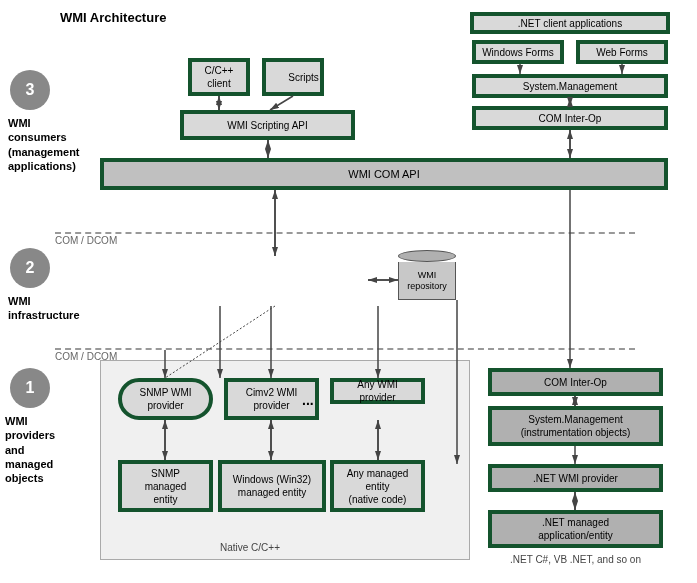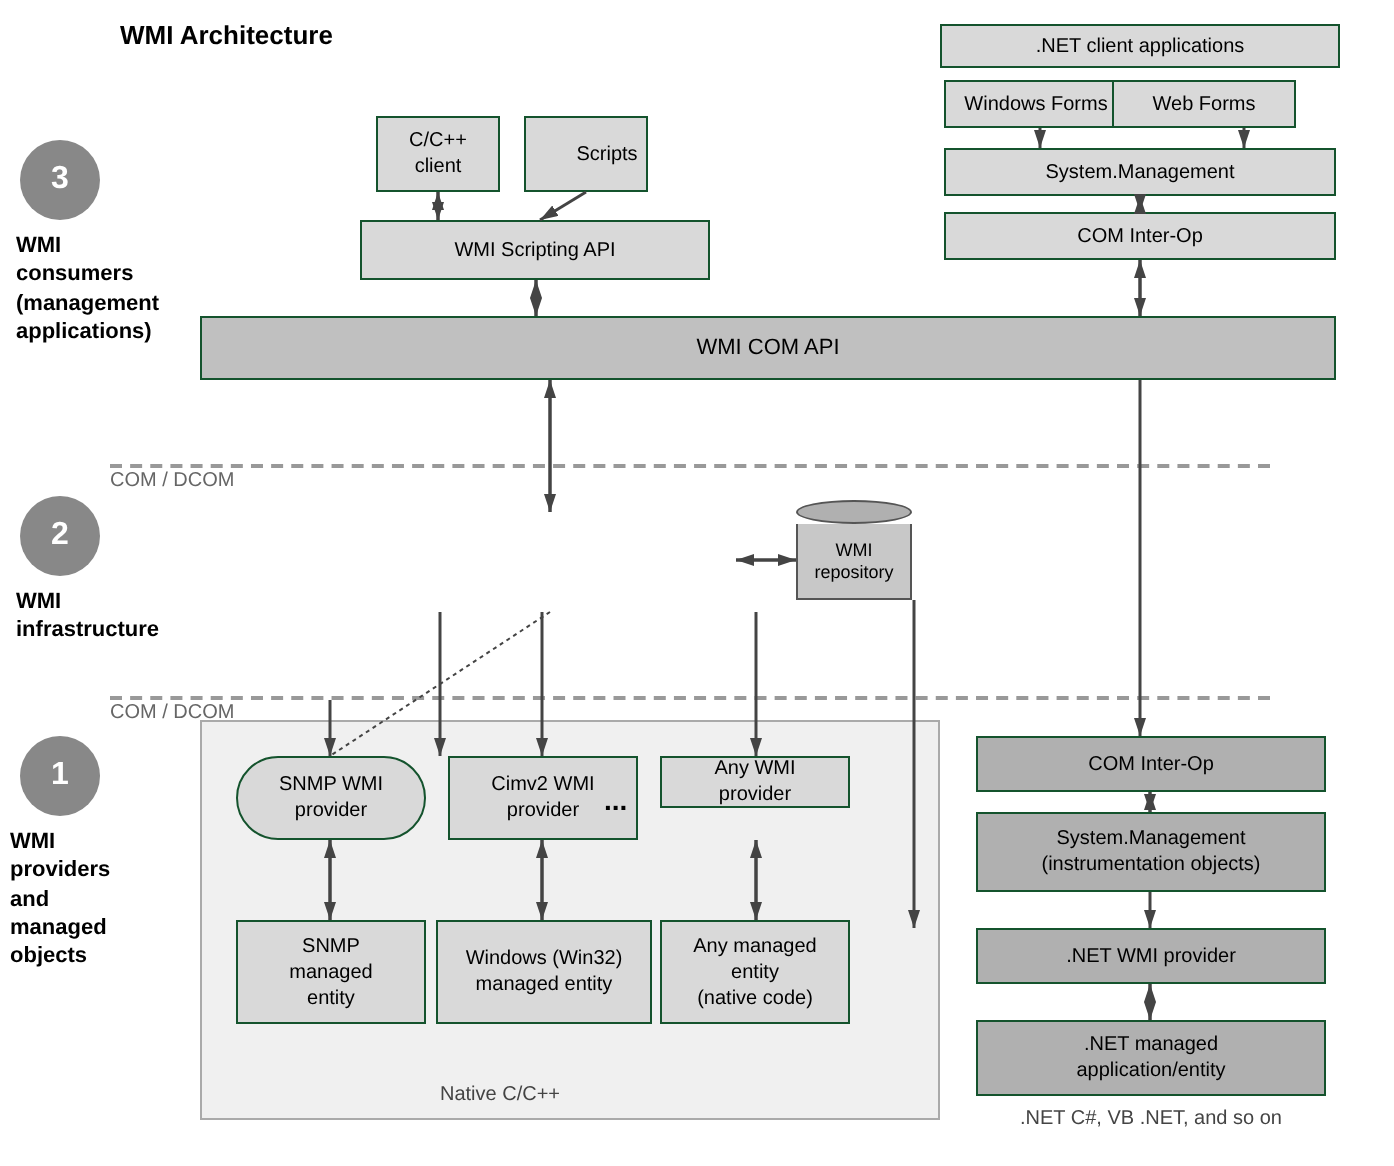--- a/index.html
+++ b/index.html
@@ -46,21 +46,21 @@
     .layer-label {
       position: absolute;
       font-weight: bold;
       font-size: 11px;
       line-height: 1.3;
     }
 
     
     .box {
       position: absolute;
-      border: 1px solid #14532d;
+      border: 4px solid #14532d;
       background: #d9d9d9;
       display: flex;
       align-items: center;
       justify-content: center;
       text-align: center;
       font-size: 10px;
       line-height: 1.3;
       padding: 3px;
     }
 
@@ -152,21 +152,21 @@
 
   <div class="divider" style="top:232px;"></div>
   <div class="divider-label" style="top:235px;">COM / DCOM</div>
 
   <div class="divider" style="top:348px;"></div>
   <div class="divider-label" style="top:351px;">COM / DCOM</div>
 
   <div class="box" style="top:12px;left:470px;width:200px;height:22px;font-size:10px;">.NET client applications</div>
 
   <div class="box" style="top:40px;left:472px;width:92px;height:24px;">Windows Forms</div>
-  <div class="box" style="top:40px;left:556px;width:92px;height:24px;">Web Forms</div>
+  <div class="box" style="top:40px;left:576px;width:92px;height:24px;">Web Forms</div>
 
   <div class="box" style="top:58px;left:188px;width:62px;height:38px;">C/C++<br>client</div>
 
   <div class="box" style="top:58px;left:262px;width:62px;height:38px;padding-left:24px;">Scripts</div>
 
   <div class="box" style="top:74px;left:472px;width:196px;height:24px;">System.Management</div>
 
   <div class="box" style="top:106px;left:472px;width:196px;height:24px;">COM Inter-Op</div>
 
   <div class="box" style="top:110px;left:180px;width:175px;height:30px;">WMI Scripting API</div>

